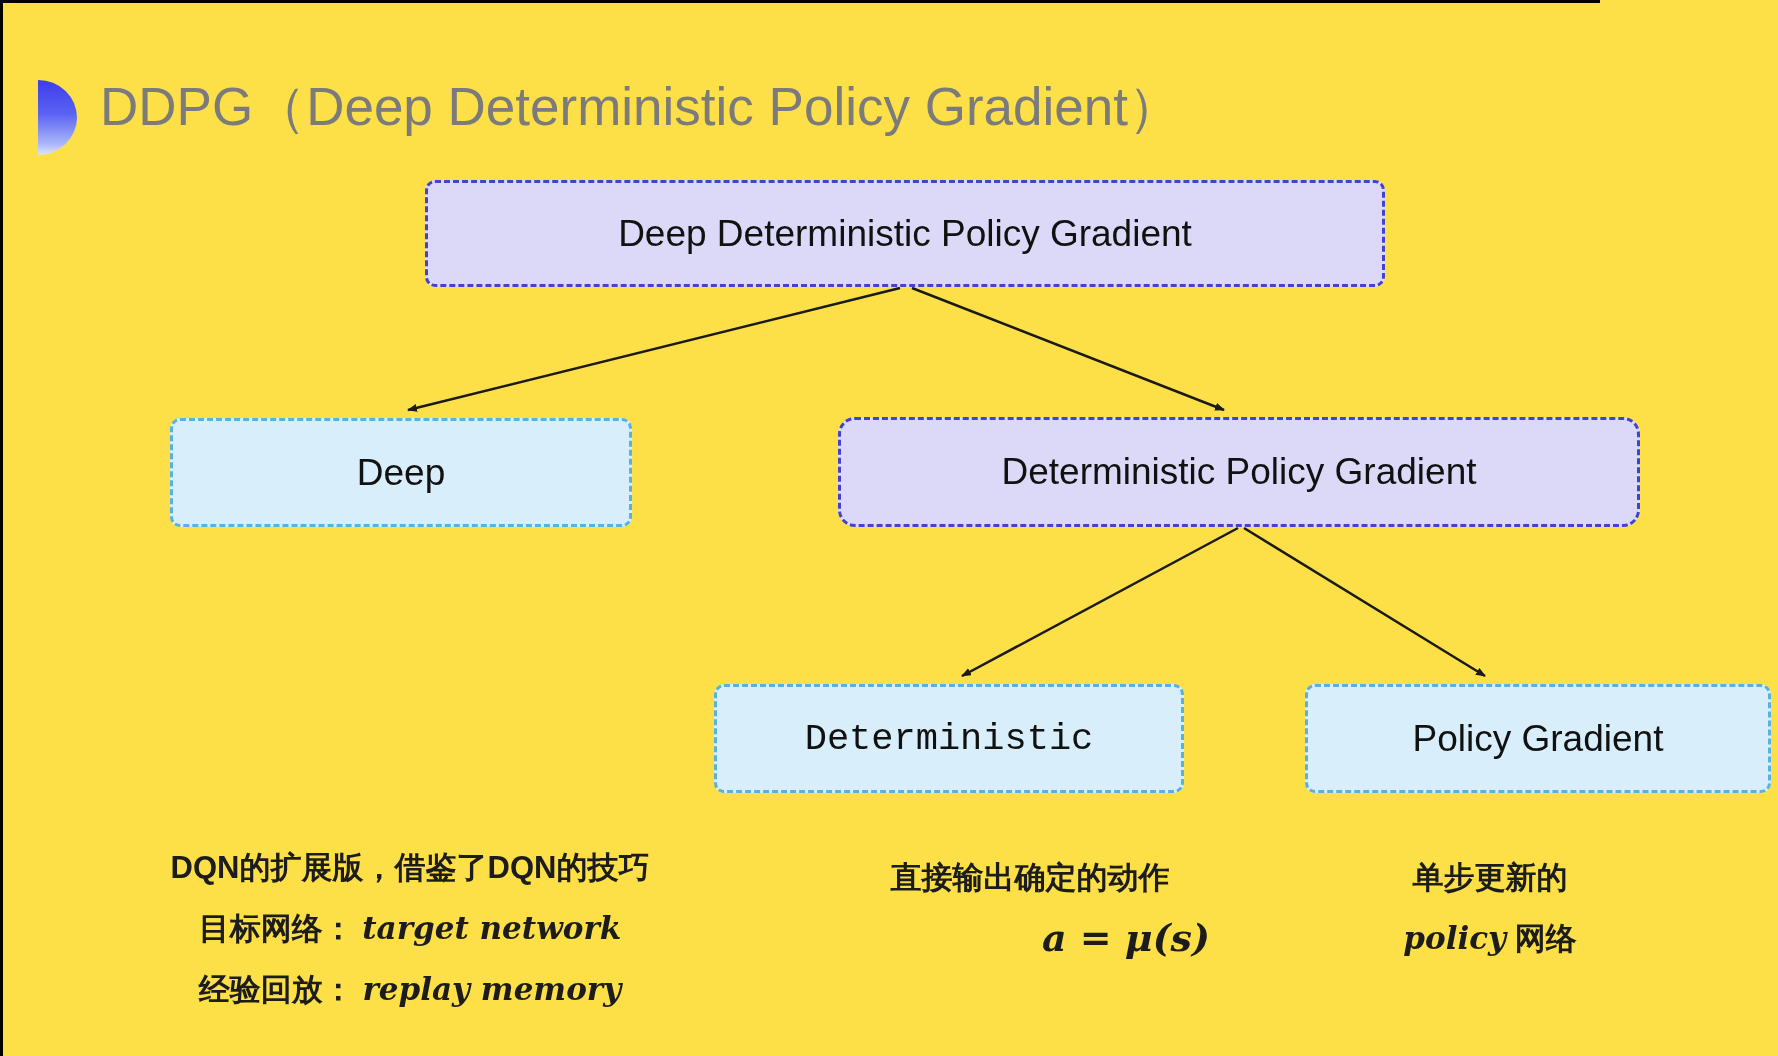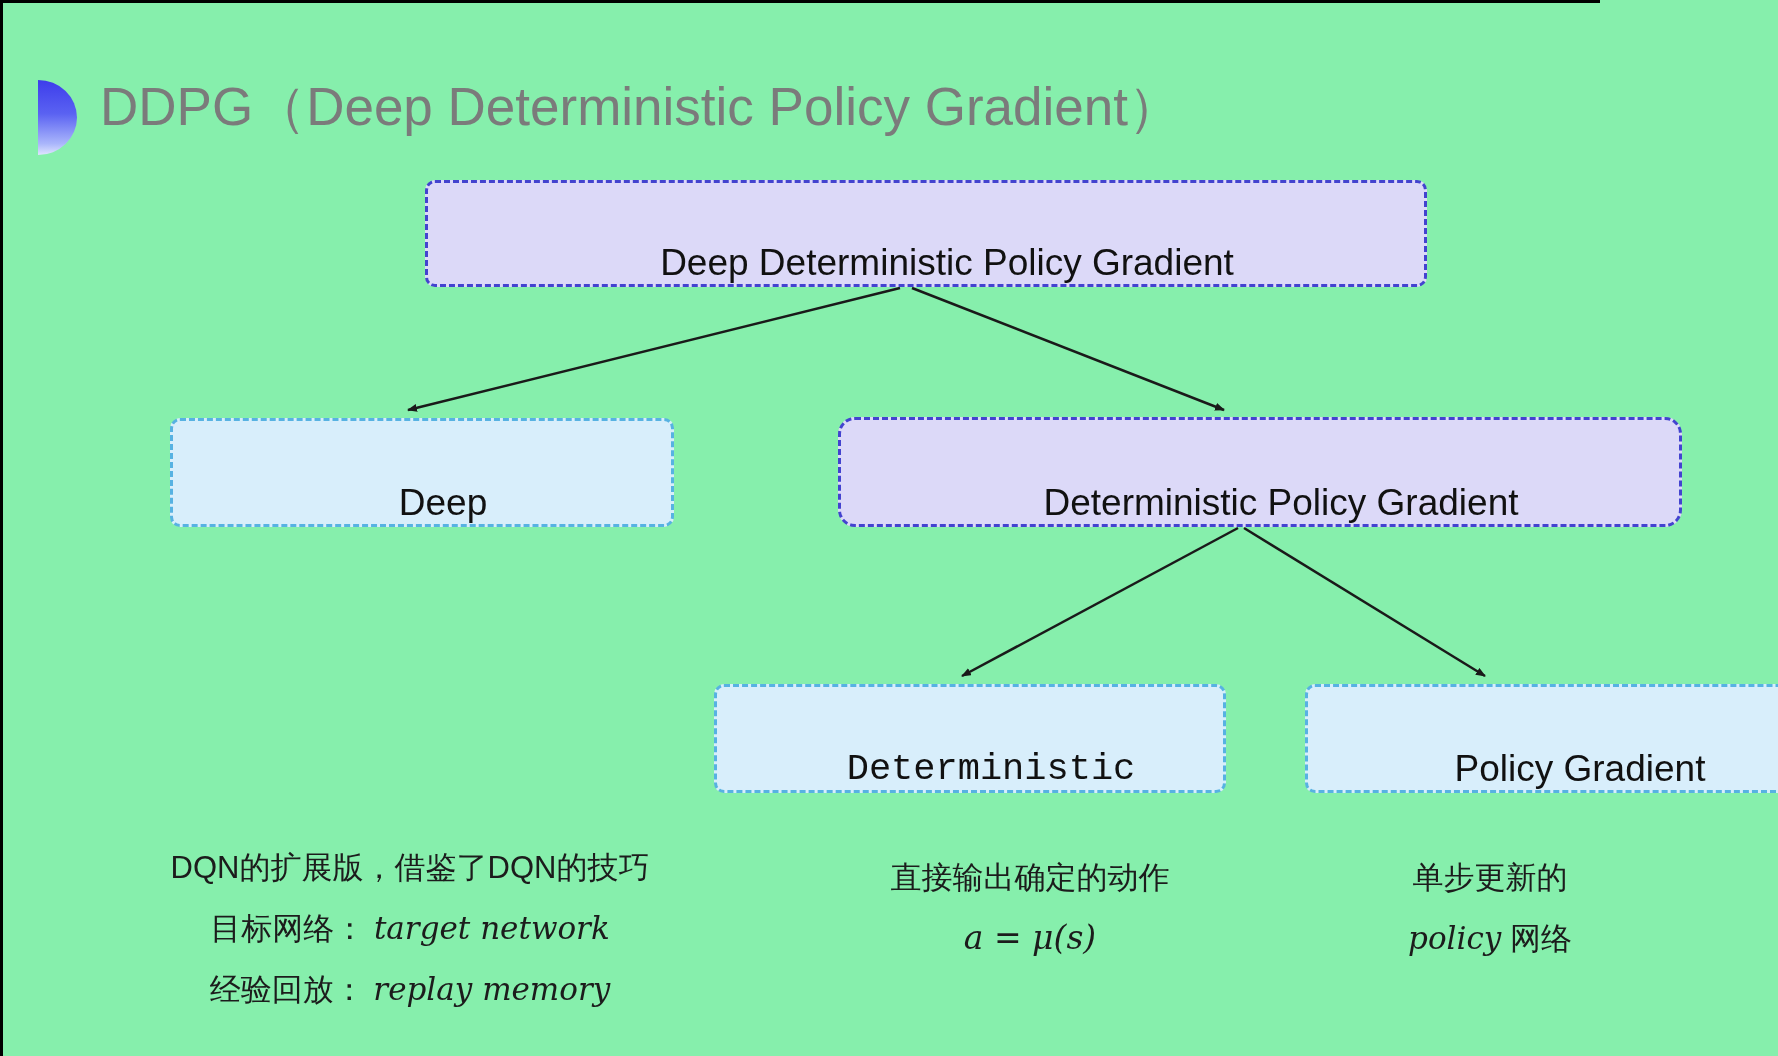--- a/index.html
+++ b/index.html
@@ -1,19 +1,19 @@
 <!DOCTYPE html>
 <html><head>
 <meta charset="utf-8">
 <style>
   html,body{margin:0;padding:0;background:#ffffff;}
   .canvas{
     position:relative;
     width:1778px;height:1056px;
-    background:#86efac;
+    background:#fde047;
     overflow:hidden;
     font-family:"Liberation Sans", sans-serif;
   }
   
   .frame-top{position:absolute;left:0;top:0;width:1600px;height:3px;background:#000;}
   .frame-left{position:absolute;left:0;top:0;width:3px;height:1056px;background:#000;}
 
   
   .accent{
     position:absolute;left:38px;top:80px;width:39px;height:75px;
@@ -22,43 +22,42 @@
   }
   .page-title{
     position:absolute;left:100px;top:76px;
     font-size:53px;line-height:62px;color:#7b7b7b;
     font-weight:400;letter-spacing:0px;white-space:nowrap;
   }
 
   
   .node{
     position:absolute;
-    display:flex;align-items:flex-end;justify-content:center;
+    display:flex;align-items:center;justify-content:center;
     border-radius:10px;
     font-size:37px;color:#111;
     white-space:nowrap;
-    padding-left:42px;
   }
   .node.purple{background:#dcd9f8;border:3px dashed #4343cf;}
   .node.cyan{background:#d8eefb;border:3px dashed #57b2e2;}
   .node-root{left:425px;top:180px;width:954px;height:101px;}
   .node-deep{left:170px;top:418px;width:456px;height:103px;}
   .node-dpg{left:838px;top:417px;width:796px;height:104px;border-radius:17px;}
   .node-det{left:714px;top:684px;width:464px;height:103px;font-family:Liberation Mono, monospace;}
   .node-pg{left:1264px;top:684px;width:460px;height:103px;margin-left:41px;}
 
   .edges{position:absolute;left:0;top:0;width:1778px;height:1056px;pointer-events:none;}
 
   
   .note{
     position:absolute;color:#1c1c1c;font-size:31px;text-align:center;
   }
-  .note .row{line-height:60px;white-space:nowrap;}
+  .note .row{line-height:60px;white-space:nowrap;font-weight:bold;}
   .term{font-family:"DejaVu Serif", serif;font-style:italic;font-size:31px;}
-  .formula{font-family:"DejaVu Serif", serif;font-style:italic;font-size:33px;}
+  .formula{font-family:"DejaVu Serif", serif;font-style:italic;font-size:38px;text-align:right;}
   .note-deep{left:120px;top:838px;width:580px;}
   .note-det{left:850px;top:848px;width:360px;}
   .note-pg{left:1330px;top:848px;width:320px;}
 </style>
 </head>
 <body>
 
 <div class="canvas">
 
   <div class="frame-top"></div>

